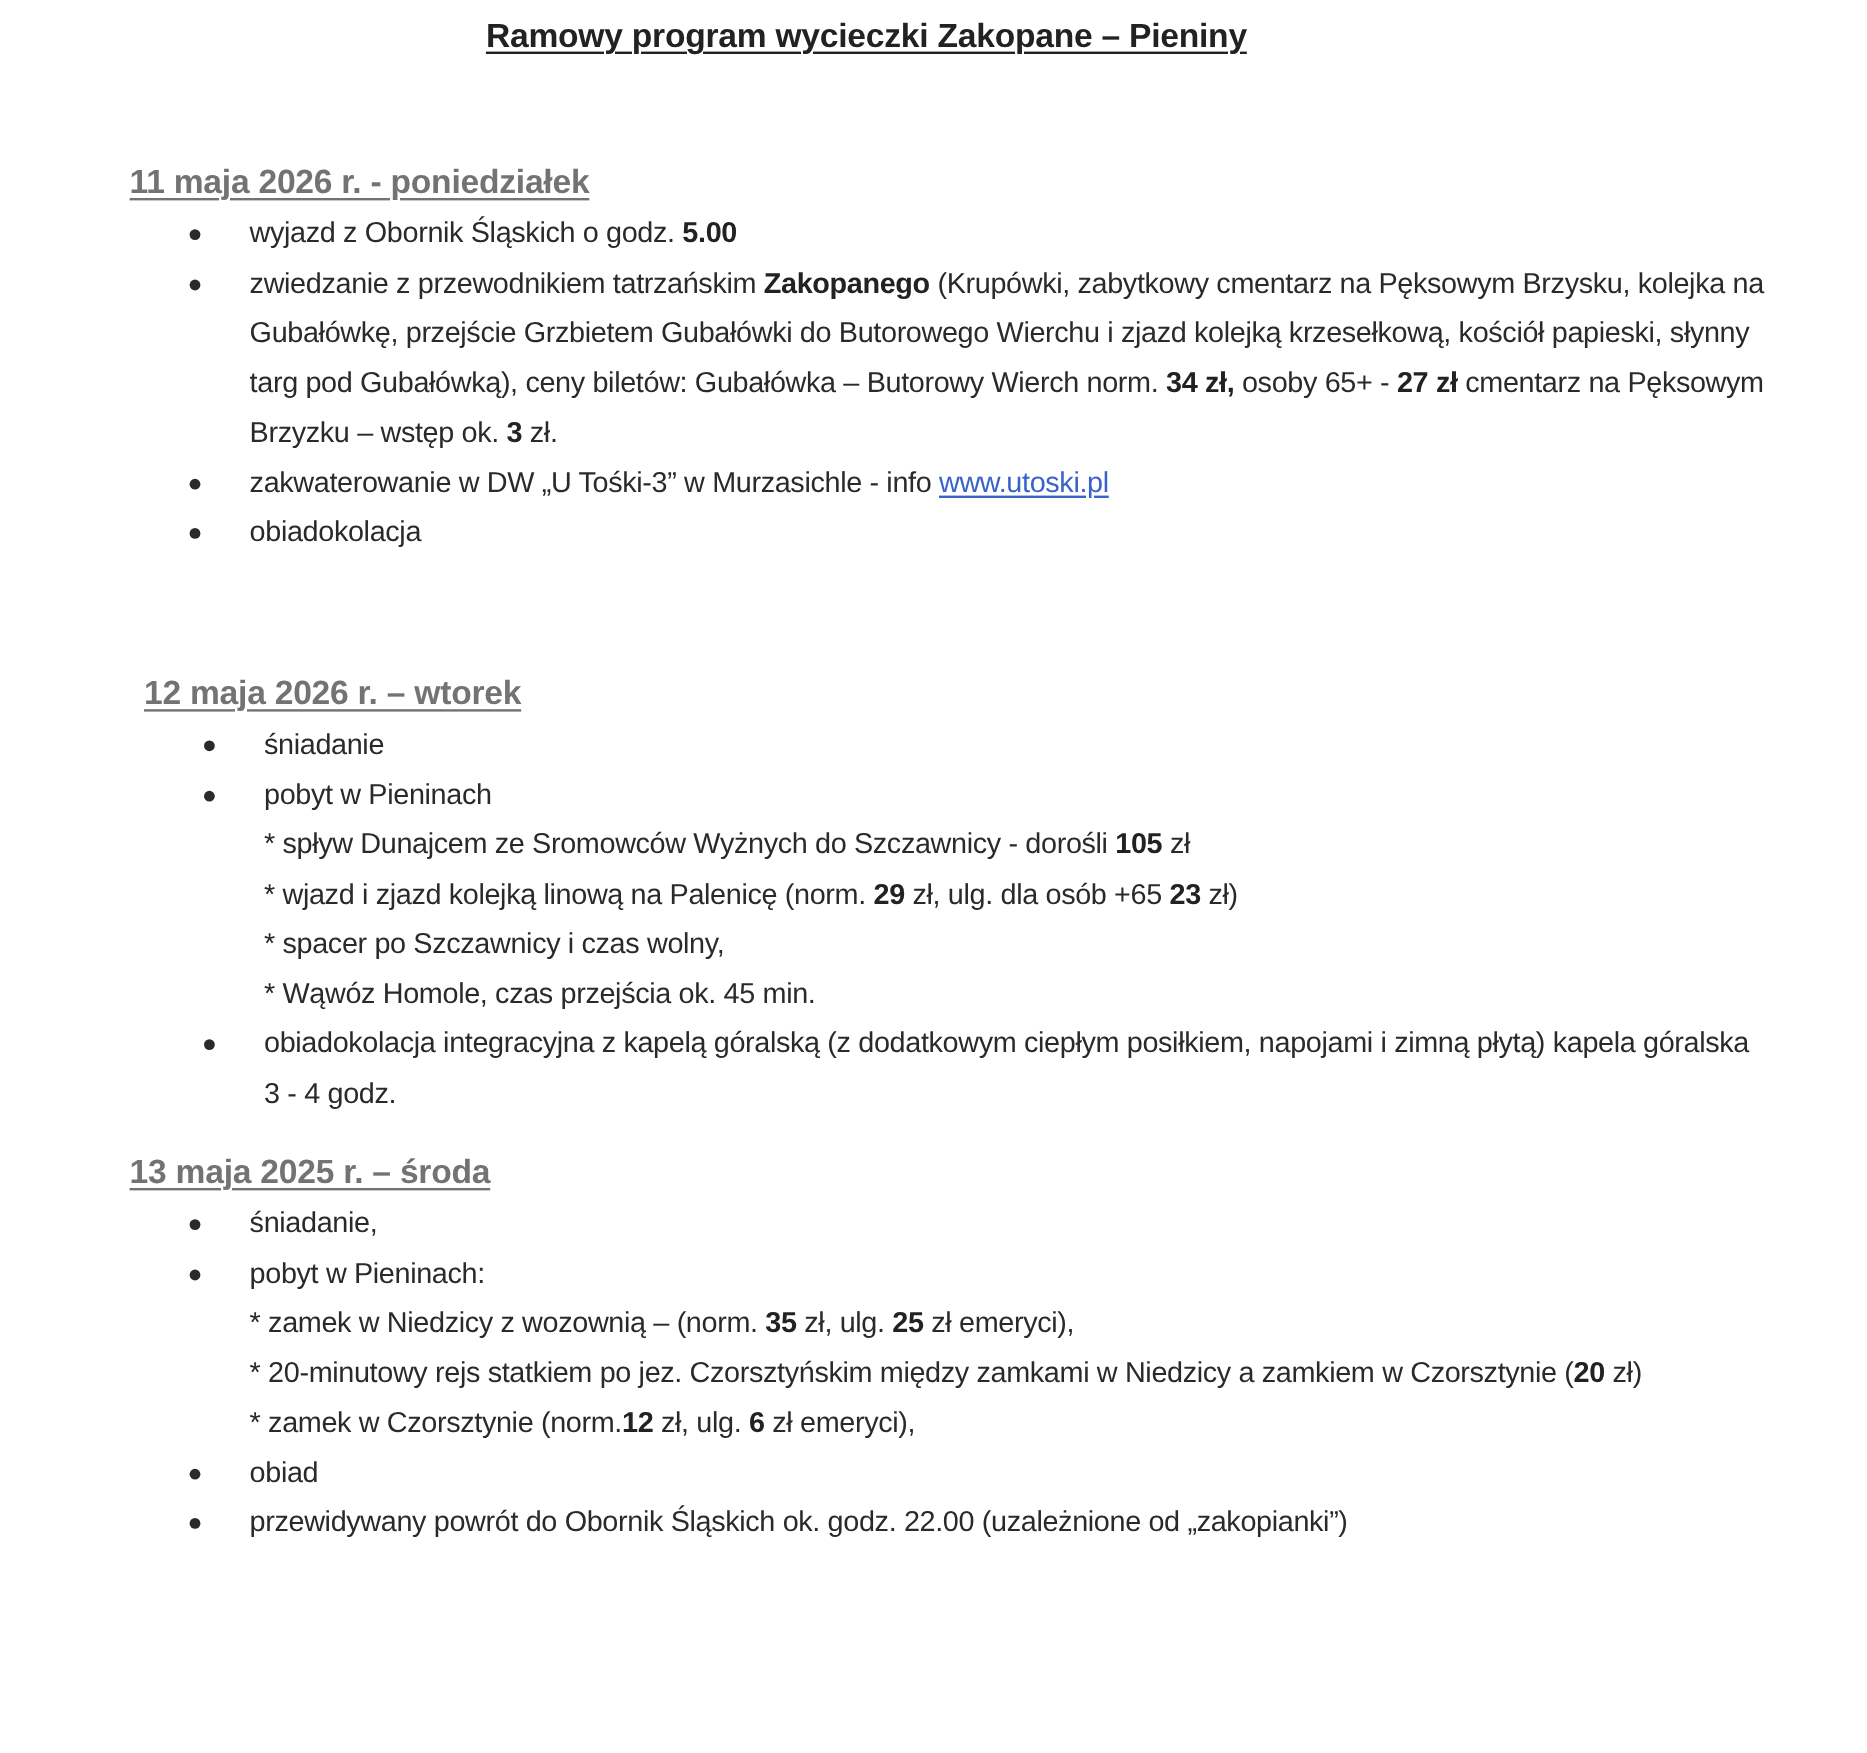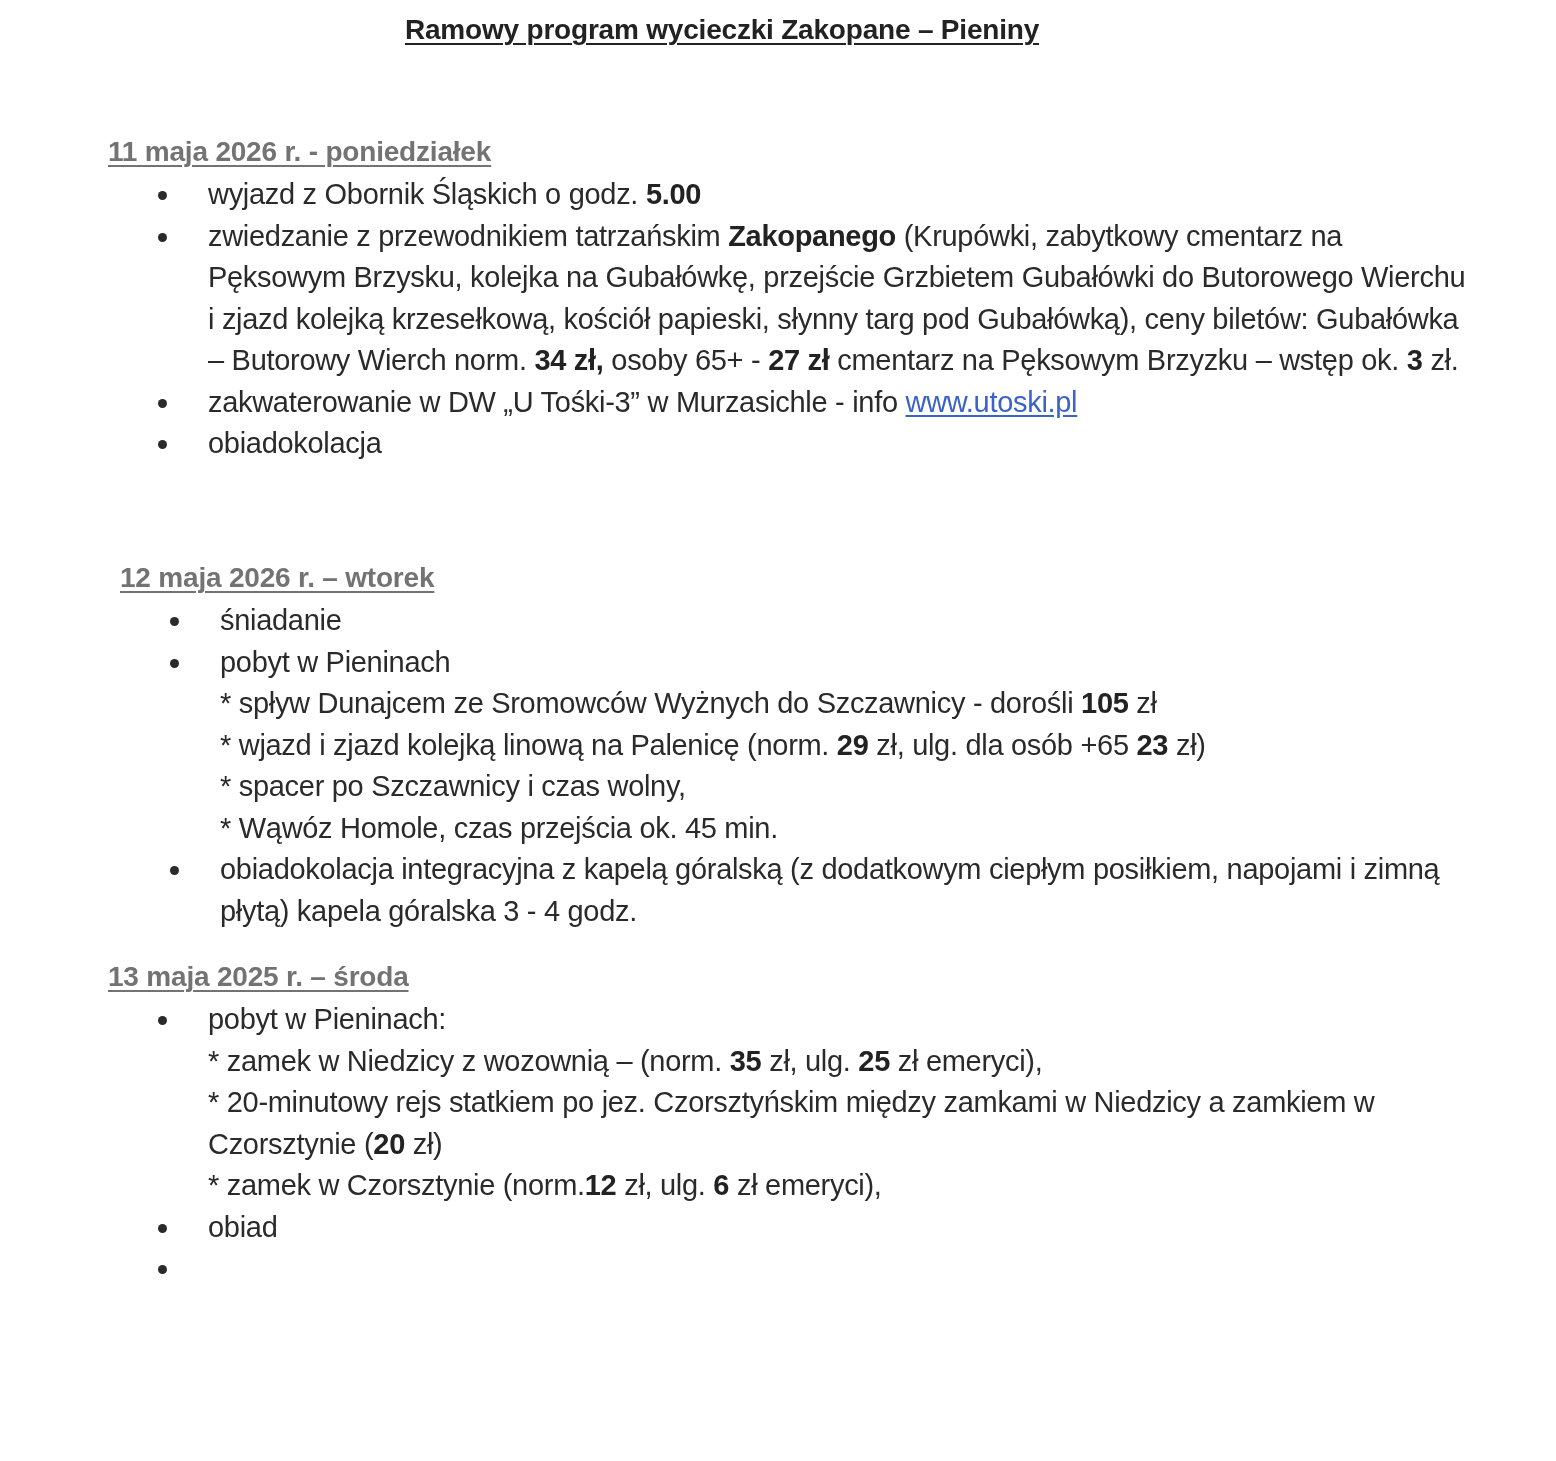--- a/index.html
+++ b/index.html
@@ -46,21 +46,21 @@
       letter-spacing: -0.2px;
     }
     ul.items {
       list-style: none;
       margin: 0;
       padding: 0;
     }
     ul.items > li {
       position: relative;
       padding-left: 100px;
-      font-size: 29px;
+      font-size: 24px;
       line-height: 41.5px;
       letter-spacing: -0.3px;
     }
     ul.items > li .bullet {
       position: absolute;
       left: 50px;
       top: 17px;
       width: 9px;
       height: 9px;
       border-radius: 50%;
@@ -99,17 +99,18 @@
   <ul class="items">
       <li><span class="bullet"></span><span><span>śniadanie</span></span></li>
       <li><span class="bullet"></span><span><span>pobyt w Pieninach</span></span><span class="sub"><span>* spływ Dunajcem ze Sromowców Wyżnych do Szczawnicy - dorośli </span><b>105</b><span> zł</span></span><span class="sub"><span>* wjazd i zjazd kolejką linową na Palenicę  (norm. </span><b>29</b><span> zł, ulg. dla osób +65 </span><b>23</b><span> zł)</span></span><span class="sub"><span>* spacer po Szczawnicy i czas wolny,</span></span><span class="sub"><span>* Wąwóz Homole, czas przejścia ok. 45 min.</span></span></li>
       <li><span class="bullet"></span><span><span>obiadokolacja integracyjna z kapelą góralską (z dodatkowym ciepłym posiłkiem, napojami i zimną płytą) kapela góralska 3 - 4 godz.</span></span></li>
     </ul>
 </div>
 
 <div class="day" id="day3">
   <div class="day-heading">13 maja 2025 r. – środa</div>
   <ul class="items">
+      <li><span class="bullet"></span><span><span>śniadanie,</span></span></li>
       <li><span class="bullet"></span><span><span>pobyt w  Pieninach:</span></span><span class="sub"><span>* zamek w Niedzicy z wozownią – (norm. </span><b>35</b><span> zł, ulg. </span><b>25</b><span> zł emeryci),</span></span><span class="sub"><span>* 20-minutowy rejs statkiem po jez. Czorsztyńskim między zamkami w Niedzicy a zamkiem w Czorsztynie (</span><b>20</b><span> zł)</span></span><span class="sub"><span>* zamek w Czorsztynie (norm.</span><b>12</b><span> zł, ulg. </span><b>6</b><span> zł emeryci),</span></span></li>
       <li><span class="bullet"></span><span><span>obiad</span></span></li>
-      <li><span class="bullet"></span></li>
+      <li><span class="bullet"></span><span><span>przewidywany powrót do Obornik Śląskich ok. godz. 22.00 (uzależnione od „zakopianki”)</span></span></li>
     </ul>
 </div>
 
 </body></html>

